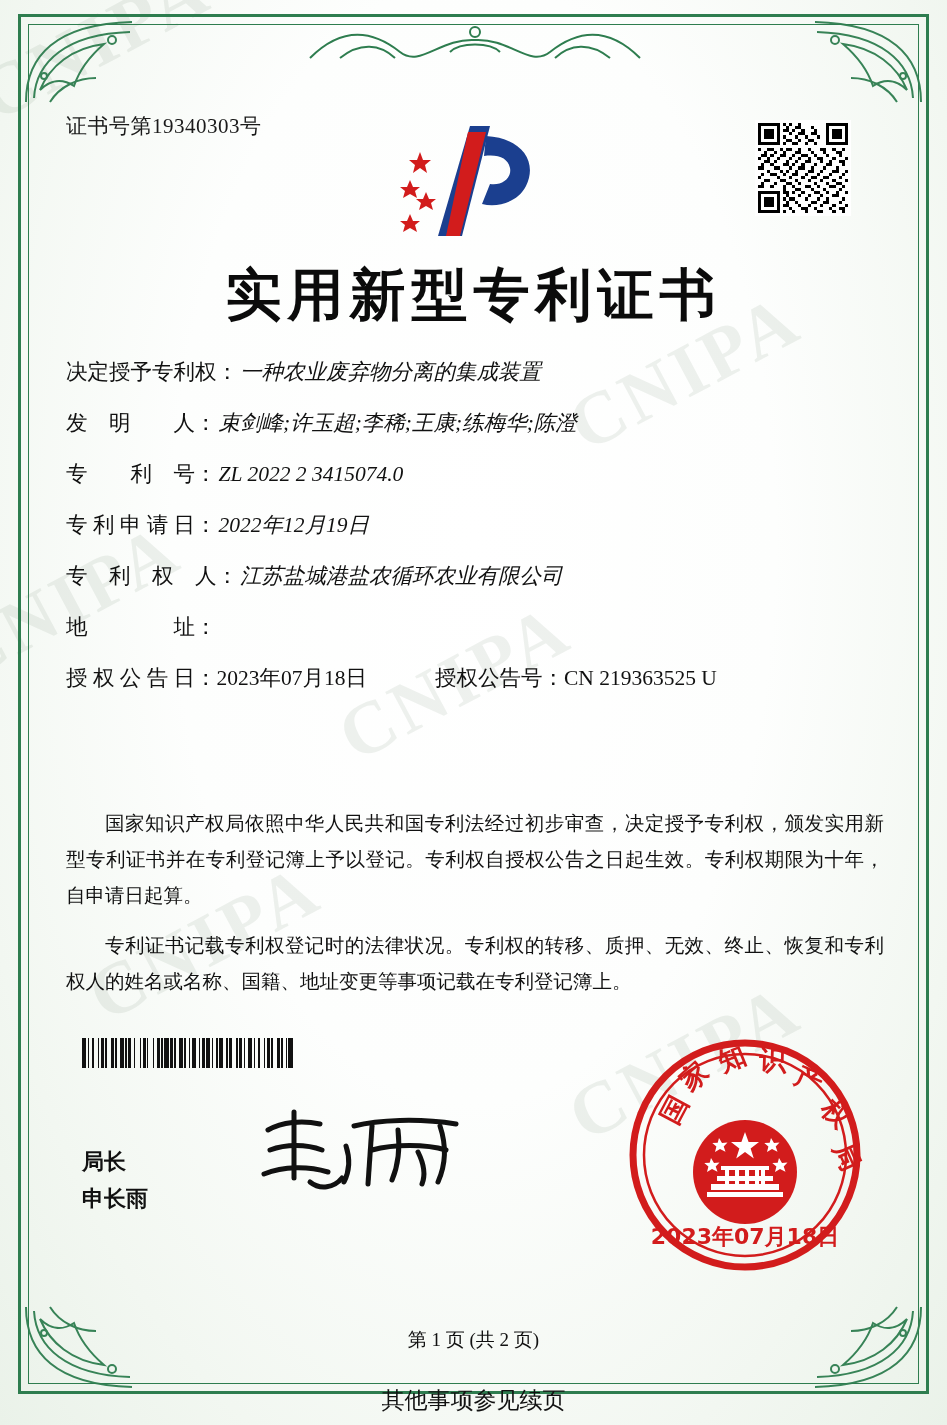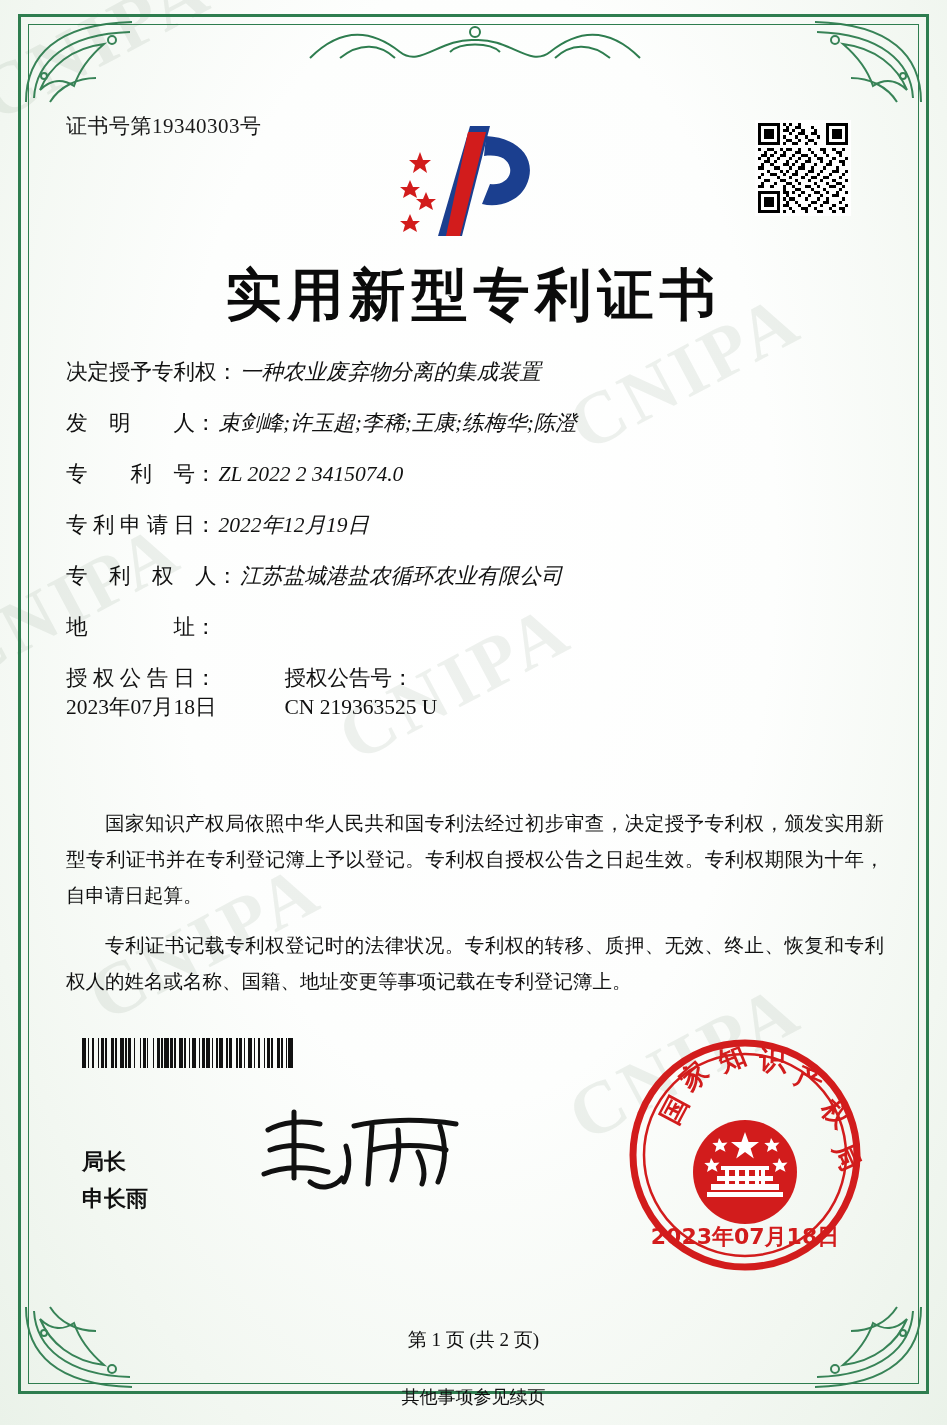--- a/index.html
+++ b/index.html
@@ -137,21 +137,21 @@
     flex: 0 0 auto;
     white-space: pre;
     letter-spacing: 0px;
   }
   .val {
     flex: 1 1 auto;
     padding-left: 2px;
     font-style: italic;
   }
   .row.two-col { display: flex; align-items: baseline; }
-  .row.two-col .seg { display: flex; flex-direction: column; }
+  .row.two-col .seg { display: flex; }
   .row.two-col .seg.second { margin-left: 68px; }
 
   
   .paras {
     position: absolute;
     left: 66px; top: 806px;
     width: 818px;
     font-size: 19.5px;
     line-height: 1.85;
     text-align: justify;
@@ -206,21 +206,21 @@
     position: absolute;
     left: 0; right: 0; top: 1327px;
     text-align: center;
     font-size: 19px;
     color: #111;
   }
   .footnote {
     position: absolute;
     left: 0; right: 0; top: 1385px;
     text-align: center;
-    font-size: 18px;
+    font-size: 23px;
     color: #111;
   }
 </style>
 </head>
 <body>
 
 <div class="page">
 
   <div class="wm wm1">CNIPA</div>
   <div class="wm wm2">CNIPA</div>

